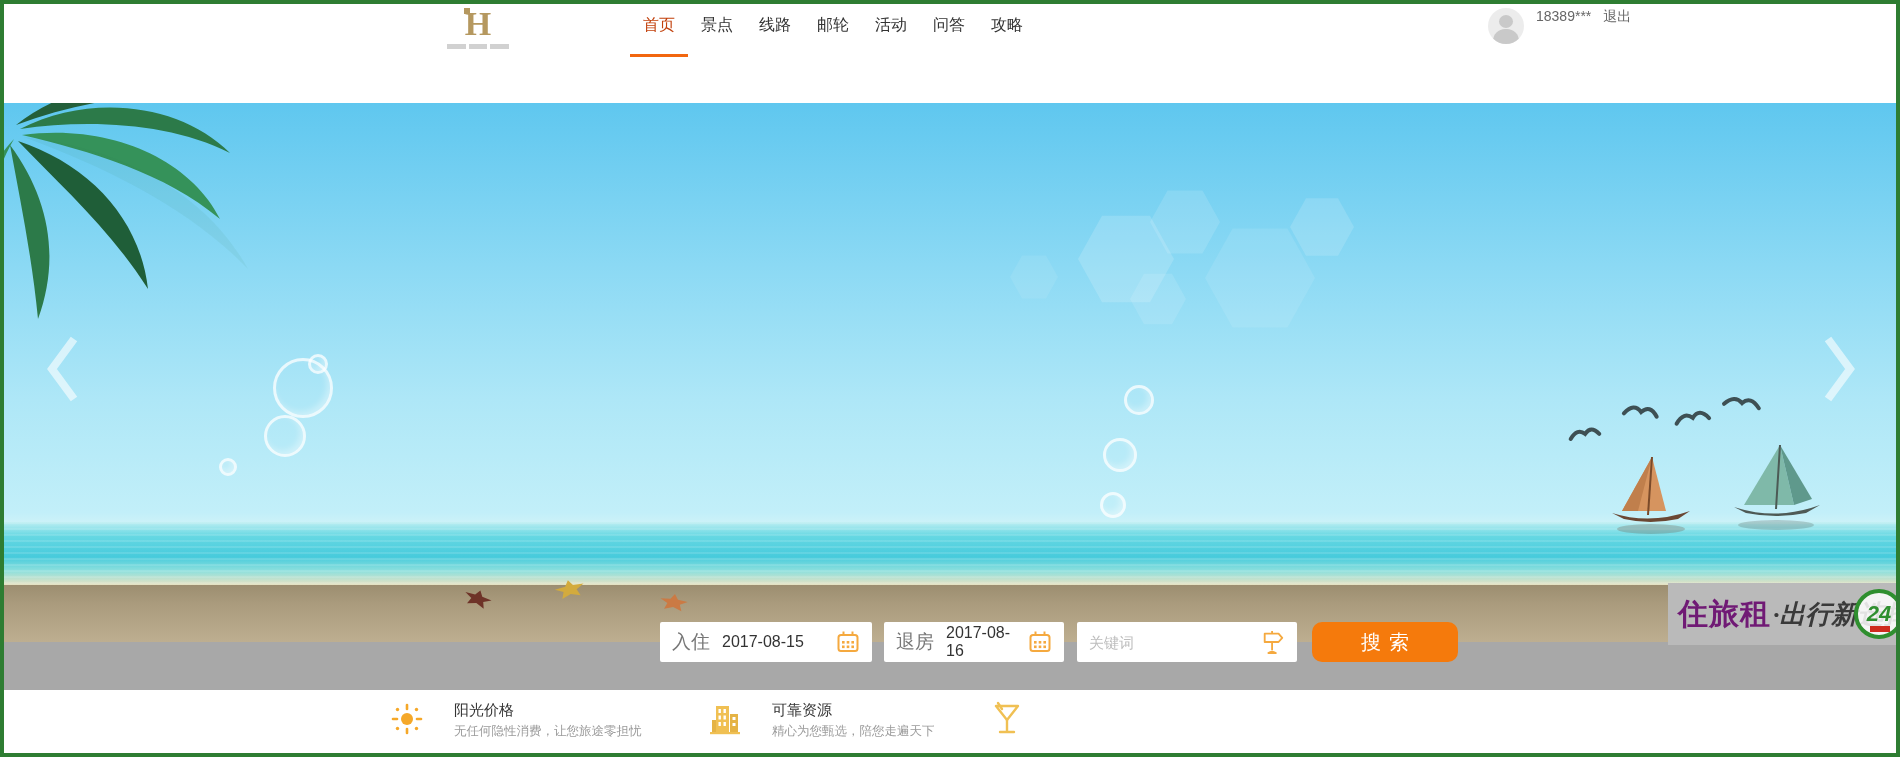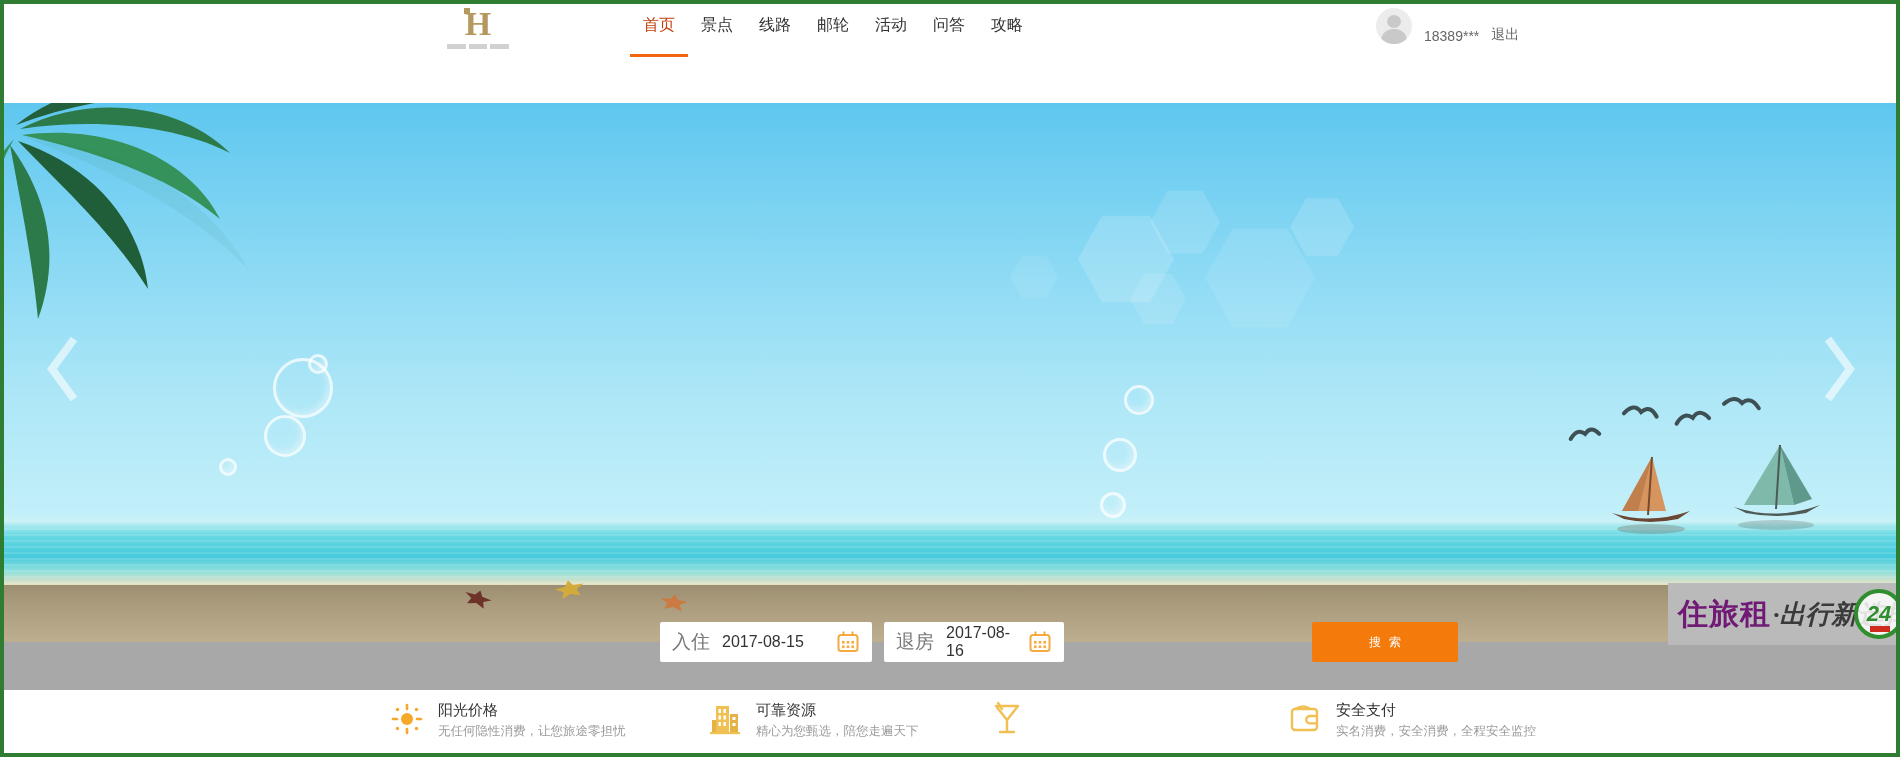--- a/index.html
+++ b/index.html
@@ -13,21 +13,21 @@
   .logo-mono { font-family:"Liberation Serif", serif; font-size:34px; font-weight:bold; color:#b5985f; line-height:36px; position:relative; display:inline-block; }
   .logo-mono::before { content:""; position:absolute; left:-1px; top:2px; width:6px; height:6px; background:#b5985f; }
   .logo-sub { margin:2px auto 0; width:62px; height:7px; display:flex; gap:3px; filter:blur(0.6px); opacity:.45; }
   .logo-sub i { flex:1; height:5px; background:#9a9a9a; }
 
   .nav { position:absolute; left:630px; top:14px; display:flex; }
   .nav-item { position:relative; padding:0 13px; font-size:16px; color:#333; line-height:22px; text-decoration:none; cursor:pointer; }
   .nav-item.active { color:#c2410c; }
   .nav-item.active::after { content:""; position:absolute; left:50%; transform:translateX(-50%); top:40px; width:58px; height:3px; background:#f2660f; }
 
-  .userbox { position:absolute; left:1376px; top:8px; display:flex; align-items:flex-end; gap:12px; }
+  .userbox { position:absolute; left:1488px; top:8px; display:flex; align-items:flex-start; gap:12px; }
   .avatar { width:36px; height:36px; border-radius:50%; background:#ececec; position:relative; overflow:hidden; }
   .avatar::before { content:""; position:absolute; left:11px; top:7px; width:14px; height:13px; border-radius:50%; background:#c9c9c9; }
   .avatar::after { content:""; position:absolute; left:5px; top:21px; width:26px; height:16px; border-radius:12px 12px 0 0; background:#c9c9c9; }
   .username { font-size:14px; color:#666; }
   .logout { font-size:14px; color:#666; cursor:pointer; text-decoration:none; }
 
   
   .banner { position:absolute; top:103px; left:0; width:1900px; height:539px; overflow:hidden;
     background:linear-gradient(180deg,#5fc7ef 0%, #8bd9f4 30%, #aee7f7 55%, #c2eff9 76%, #cdf2f8 78%); }
   .sea { position:absolute; left:0; top:419px; width:100%; height:63px;
@@ -46,35 +46,35 @@
   
   .gray-band { position:absolute; left:0; top:642px; width:100%; height:48px; background:#a8a8a8; z-index:3; }
   .searchbar { position:absolute; top:622px; left:0; width:100%; height:40px; z-index:5; }
   .sbox { position:absolute; top:0; height:40px; background:#fff; border-radius:2px; display:flex; align-items:center; padding:0 12px; }
   .sbox input { border:none; outline:none; flex:1; font-size:15px; color:#333; font-family:"Liberation Sans",sans-serif; min-width:0; }
   .sbox input::placeholder { color:#bdbdbd; }
   .s-label { font-size:19px; color:#777; margin-right:12px; white-space:nowrap; }
   .s-value { font-size:16px; color:#333; flex:1; }
   .s-icon { flex:0 0 auto; margin-left:8px; display:flex; }
   .search-btn { position:absolute; left:1312px; top:0; width:146px; height:40px; background:#f57a0c; color:#fff;
-    font-size:12px; letter-spacing:8px; text-indent:8px; border:none; border-radius:2px; cursor:pointer; font-family:"Liberation Sans",sans-serif; }
+    font-size:20px; letter-spacing:8px; text-indent:8px; border:none; border-radius:10px; cursor:pointer; font-family:"Liberation Sans",sans-serif; }
 
   
   .watermark { position:absolute; left:1668px; top:583px; width:240px; height:62px; background:#bababa; z-index:4;
     display:flex; align-items:center; padding:0 0 0 10px; }
   .wm-brand { font-size:30px; font-weight:900; color:#701a75; letter-spacing:1px; white-space:nowrap; }
   .wm-slogan { font-family:"Liberation Serif", serif; font-style:italic; font-size:26px; font-weight:bold; color:#3a3a3a; white-space:nowrap; margin-left:2px; }
   .wm-badge { position:absolute; left:186px; top:6px; width:50px; height:50px; border-radius:50%; border:4px solid #2f8f2f;
     background:rgba(255,255,255,.85); color:#2f8f2f; font-size:22px; font-weight:bold; font-style:italic;
     display:flex; align-items:center; justify-content:center; }
   .wm-badge::after { content:""; position:absolute; bottom:3px; left:12px; width:20px; height:6px; background:#cf2b1e; }
 
   
   .features { position:absolute; left:0; top:690px; width:100%; height:67px; background:#fff; z-index:4; }
-  .feature { position:absolute; top:10px; display:flex; align-items:flex-start; gap:12px; }
+  .feature { position:absolute; top:10px; display:flex; align-items:flex-start; gap:28px; }
   .f-icon { width:38px; height:38px; display:flex; align-items:center; justify-content:center; }
   .f-title { font-size:15px; color:#333; line-height:20px; }
   .f-desc { font-size:12.5px; color:#9b9b9b; line-height:18px; margin-top:2px; }
 </style>
 </head>
 <body>
 
 <div class="frame">
 
   <div class="header">
@@ -218,20 +218,31 @@
               <rect x="10.7" y="11" width="2.6" height="2.6"></rect>
               <rect x="15.4" y="11" width="2.6" height="2.6"></rect>
             <rect x="6" y="15.5" width="2.6" height="2.6"></rect>
               <rect x="10.7" y="15.5" width="2.6" height="2.6"></rect>
               <rect x="15.4" y="15.5" width="2.6" height="2.6"></rect>
           </g>
         </svg>
       </span>
     </div>
 
+    <div class="sbox" style="left:1077px;width:220px;">
+      <input type="text" placeholder="关键词" style="">
+      <span class="s-icon">
+        <svg width="24" height="26" viewBox="0 0 26 28" fill="none" stroke="#f5a93f" stroke-width="2" stroke-linejoin="round">
+          <path d="M4 5 h15 l4 4.5 l-4 4.5 h-15 Z"></path>
+          <line x1="12" y1="14" x2="12" y2="23"></line>
+          <path d="M8 26 q4 -3 8 0 Z"></path>
+          <line x1="12" y1="2" x2="12" y2="5"></line>
+        </svg>
+      </span>
+    </div>
 
     <button class="search-btn">搜索</button>
   </div>
 
   <div class="watermark">
     <span class="wm-brand">住旅租</span>
     <span class="wm-slogan">·出行新选择</span>
     <span class="wm-badge">24</span>
   </div>
 
@@ -290,30 +301,17 @@
       <span class="f-icon">
         <svg width="38" height="38" viewBox="0 0 38 38" fill="none" stroke="#f0c053" stroke-width="2.4" stroke-linecap="round" stroke-linejoin="round">
           <path d="M8 6 H30 L19 20 Z"></path>
           <line x1="19" y1="20" x2="19" y2="31"></line>
           <line x1="12" y1="32" x2="26" y2="32"></line>
           <line x1="10" y1="3" x2="14" y2="9"></line>
         </svg>
       </span>
     </div>
 
-    <div class="feature" style="left:1286px;">
-      <span class="f-icon">
-        <svg width="38" height="38" viewBox="0 0 38 38" fill="none" stroke="#f0c053" stroke-width="2.4" stroke-linejoin="round">
-          <rect x="6" y="9" width="25" height="21" rx="3"></rect>
-          <path d="M31 16 h-7 a3.6 3.6 0 0 0 0 7.4 h7"></path>
-          <path d="M9 9 Q18 4 24 9"></path>
-        </svg>
-      </span>
-      <div>
-        <div class="f-title">安全支付</div>
-        <div class="f-desc">实名消费，安全消费，全程安全监控</div>
-      </div>
-    </div>
 
   </div>
 
   <div class="border-overlay"></div>
 </div>
 
 </body></html>

